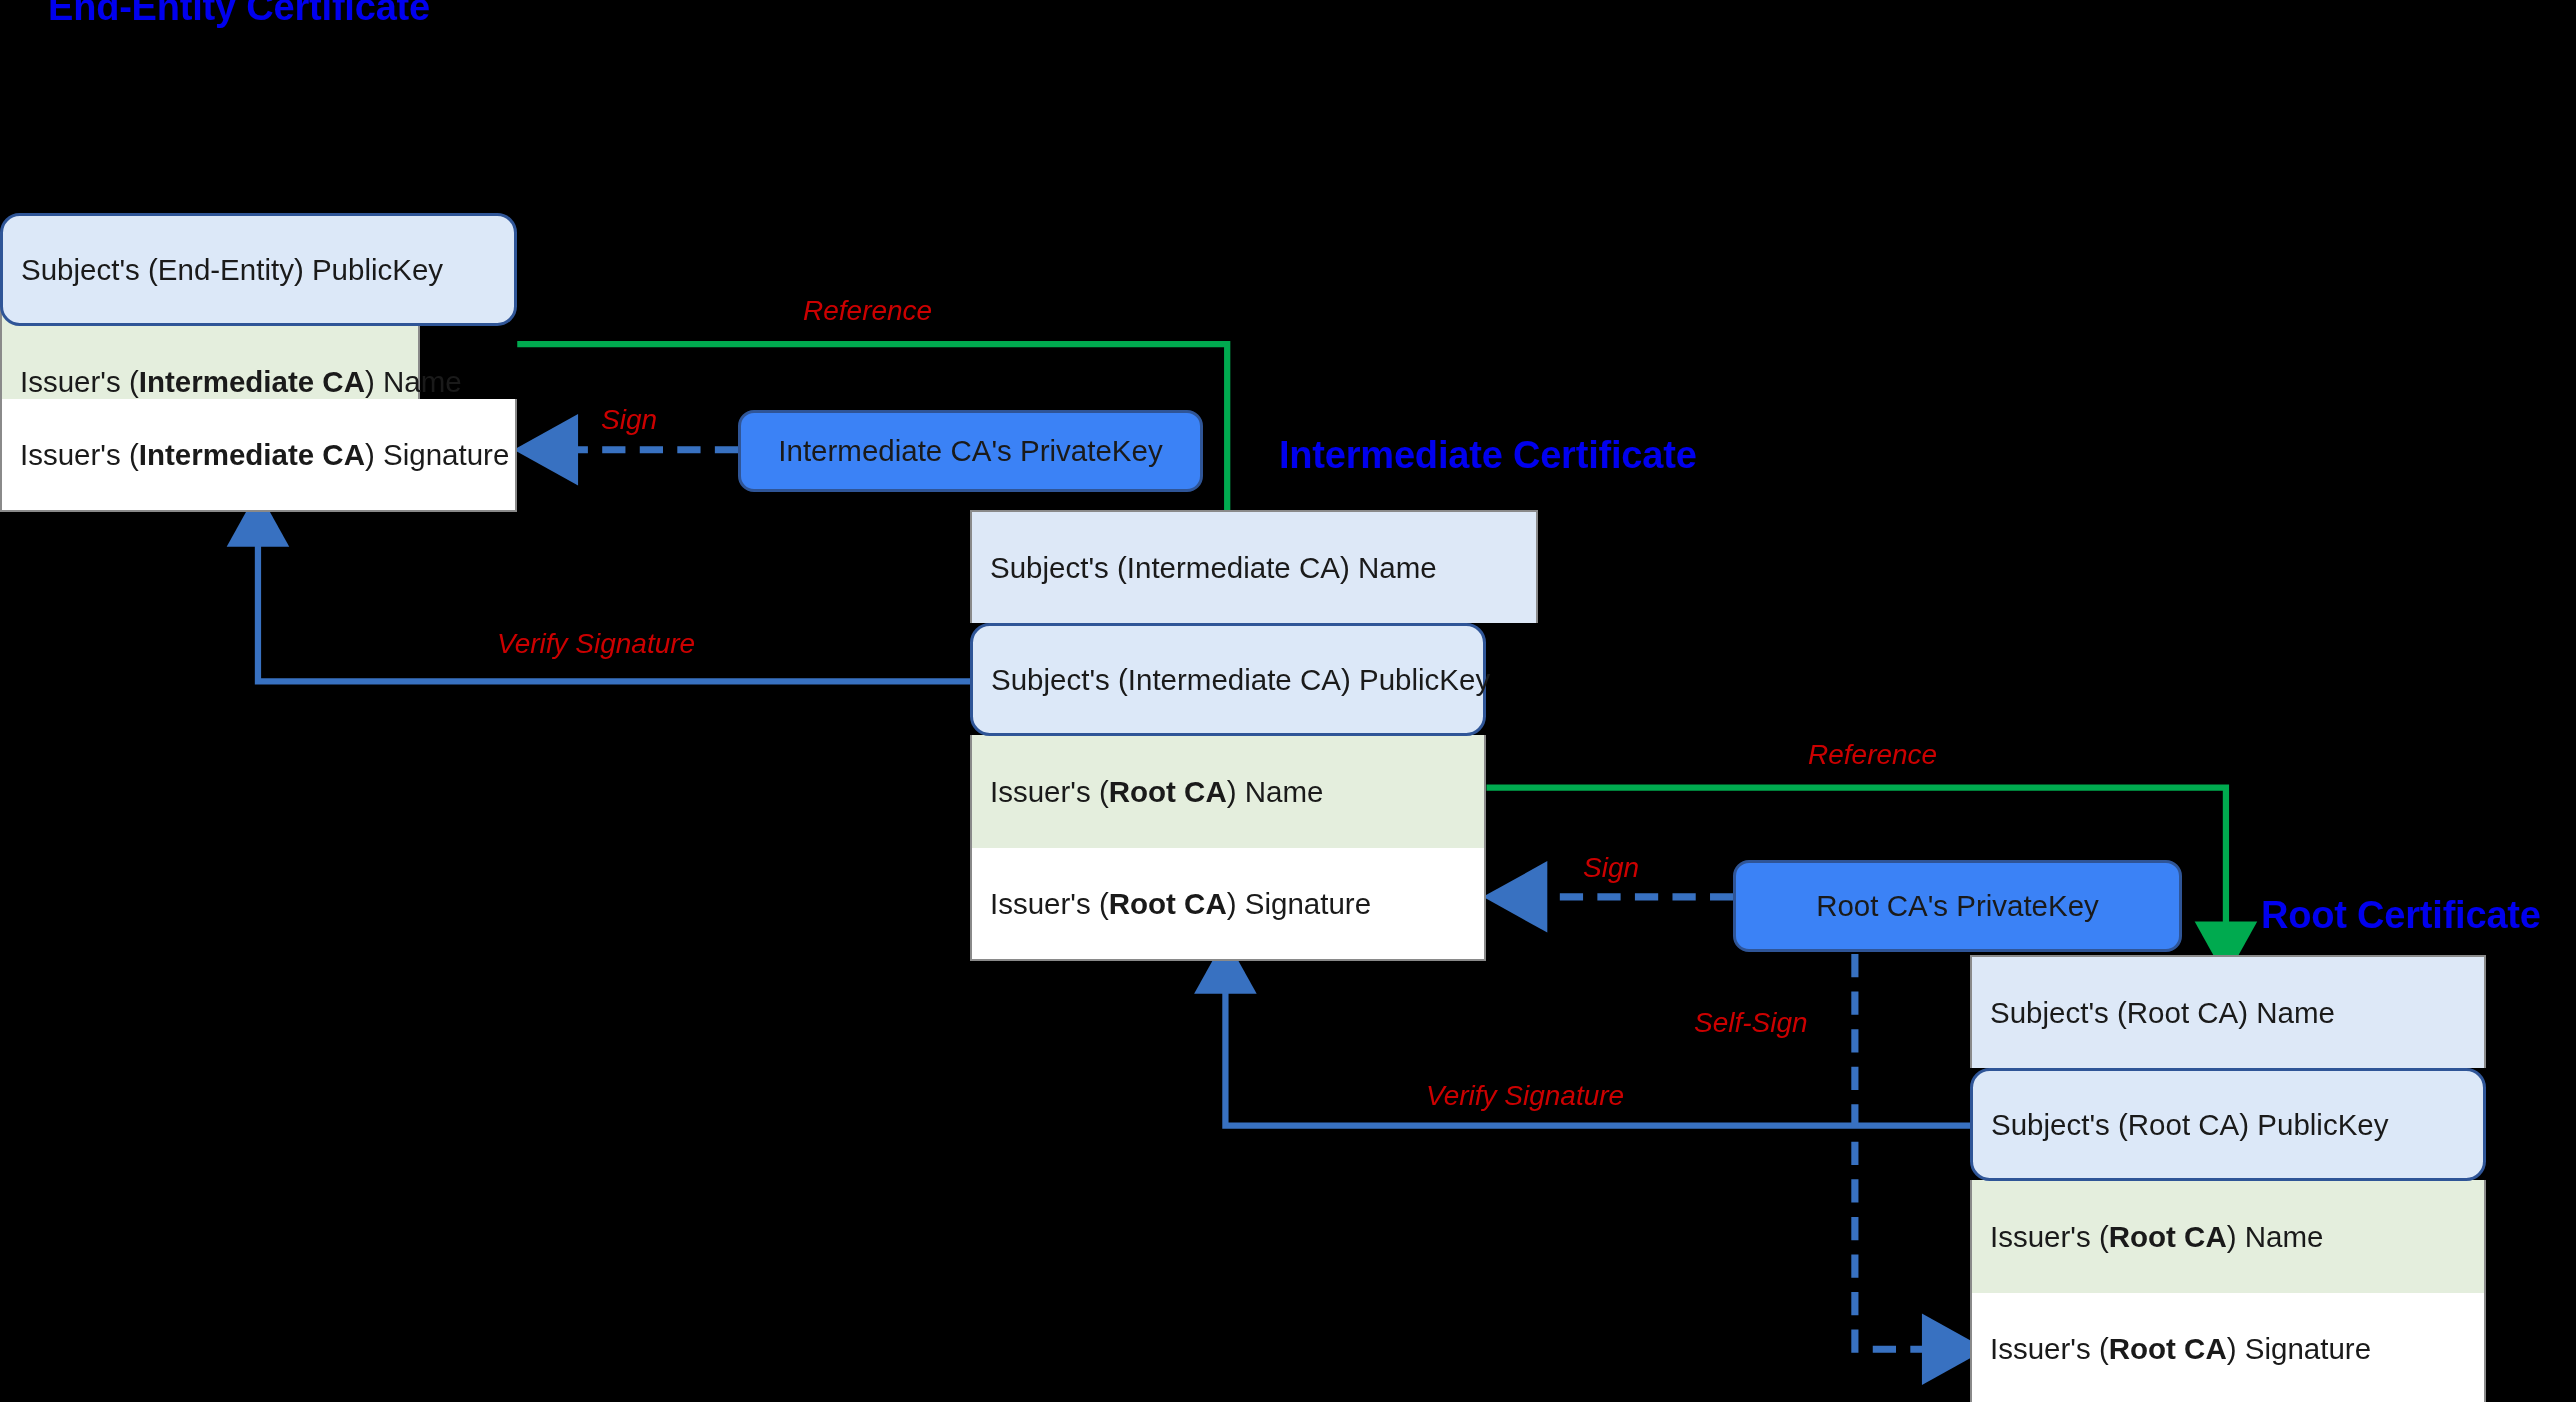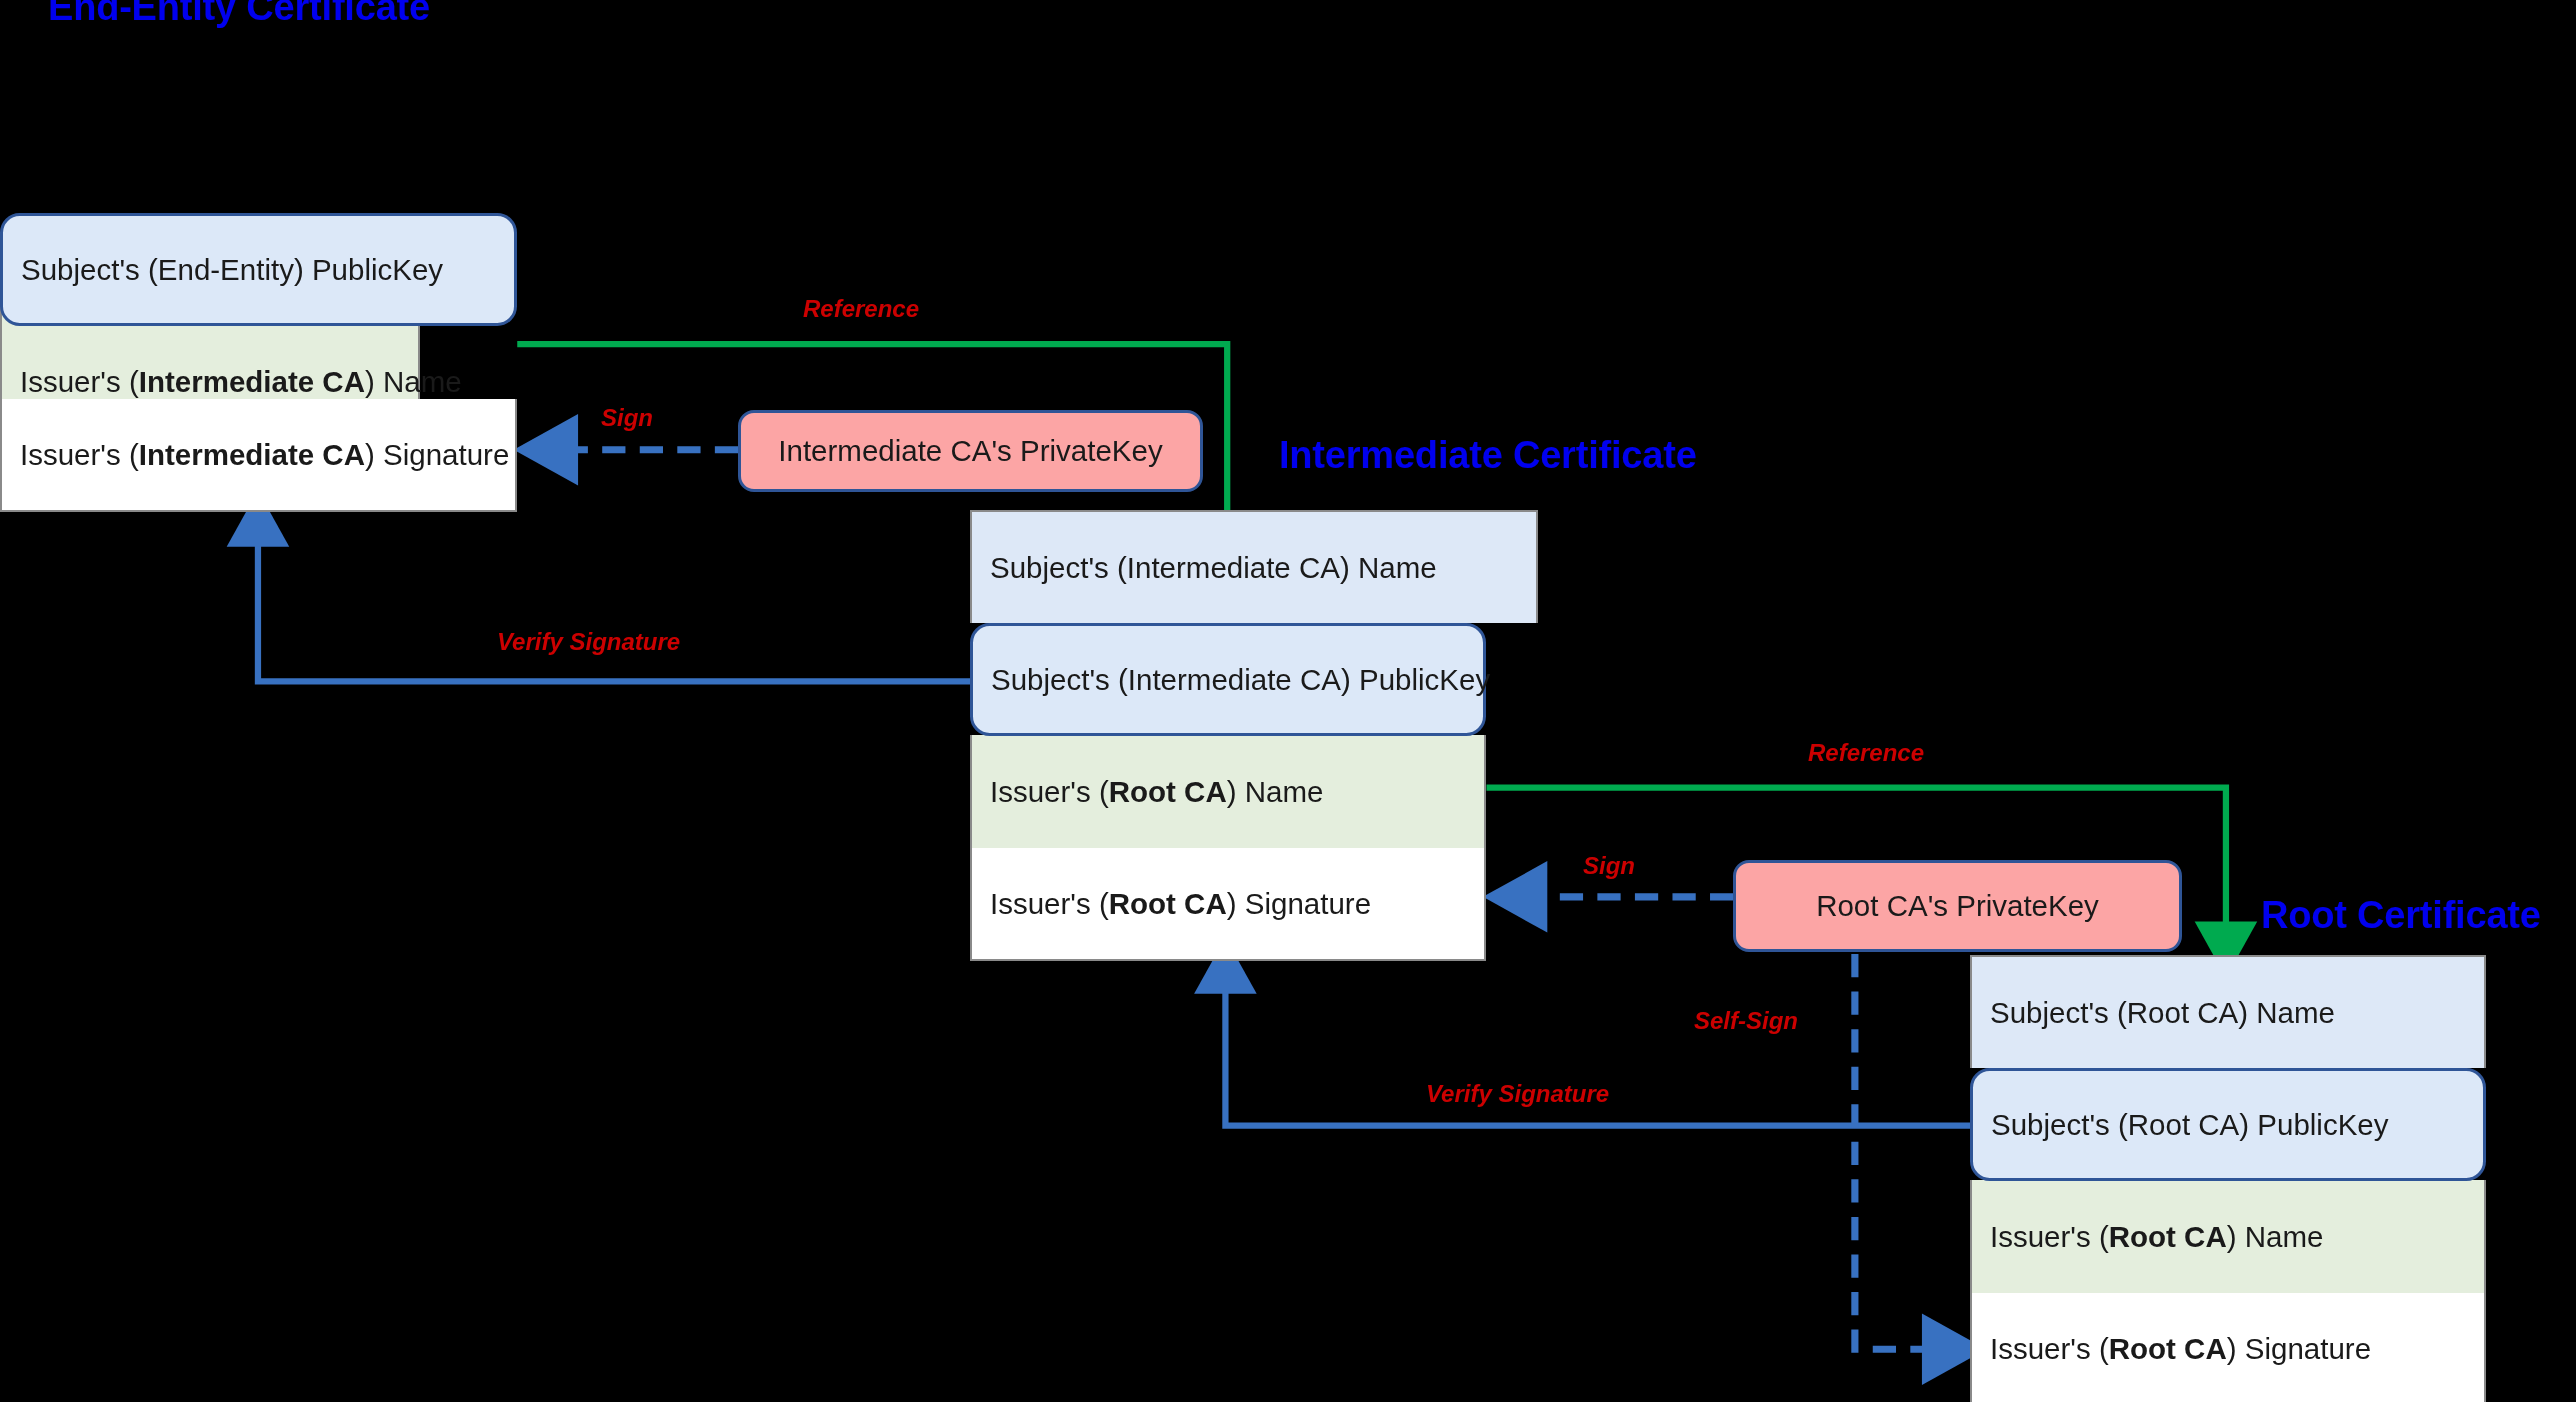--- a/index.html
+++ b/index.html
@@ -68,37 +68,37 @@
     border-bottom: none;
   }
   .row-sig {
     background: #ffffff;
     border: 2.7px solid #8a8a8a;
     border-top: none;
   }
   .privkey-box {
     position: absolute;
     box-sizing: border-box;
-    background: #fca5a5;
+    background: #3b82f6;
     border: 3.6px solid #2f5597;
     border-radius: 16px;
     display: flex;
     align-items: center;
     justify-content: center;
     font-size: 29.5px;
     color: #1a1a1a;
     white-space: nowrap;
     z-index: 4;
   }
   .edge-label {
     position: absolute;
     color: #cc0000;
     font-style: italic;
-    font-weight: bold;
-    font-size: 24px;
+    font-weight: normal;
+    font-size: 28px;
     white-space: nowrap;
     z-index: 5;
   }
   b { font-weight: bold; }
 </style>
 </head>
 <body>
 
 <div id="stage">
 

